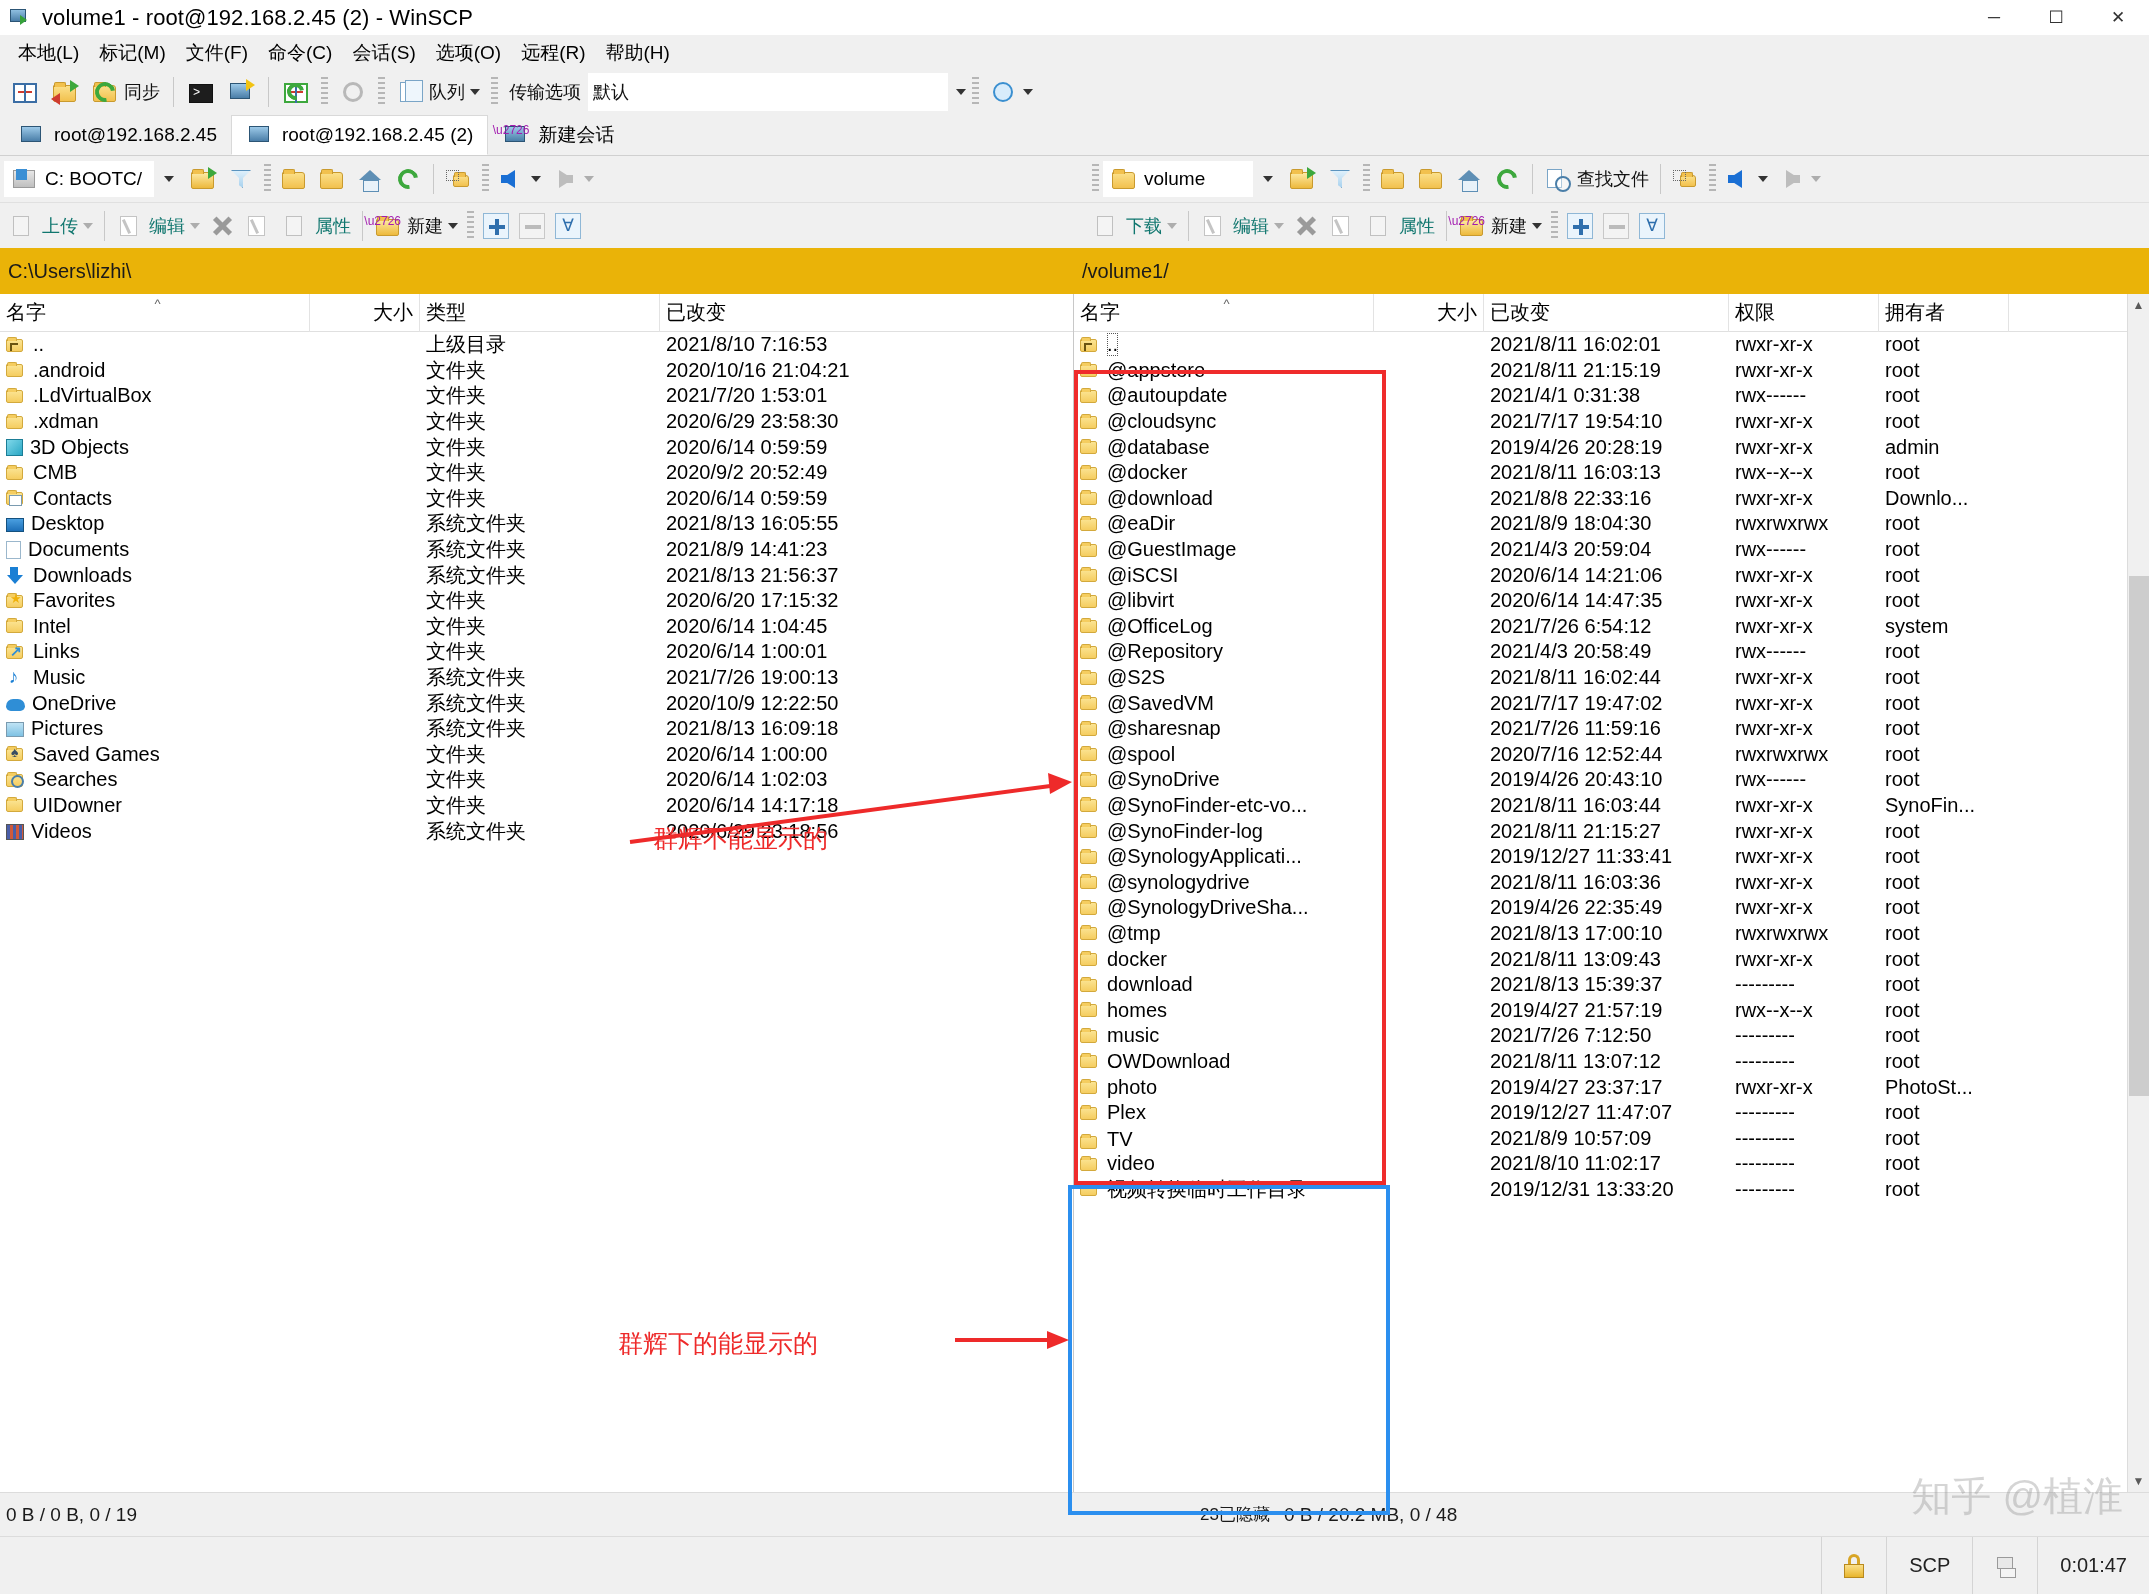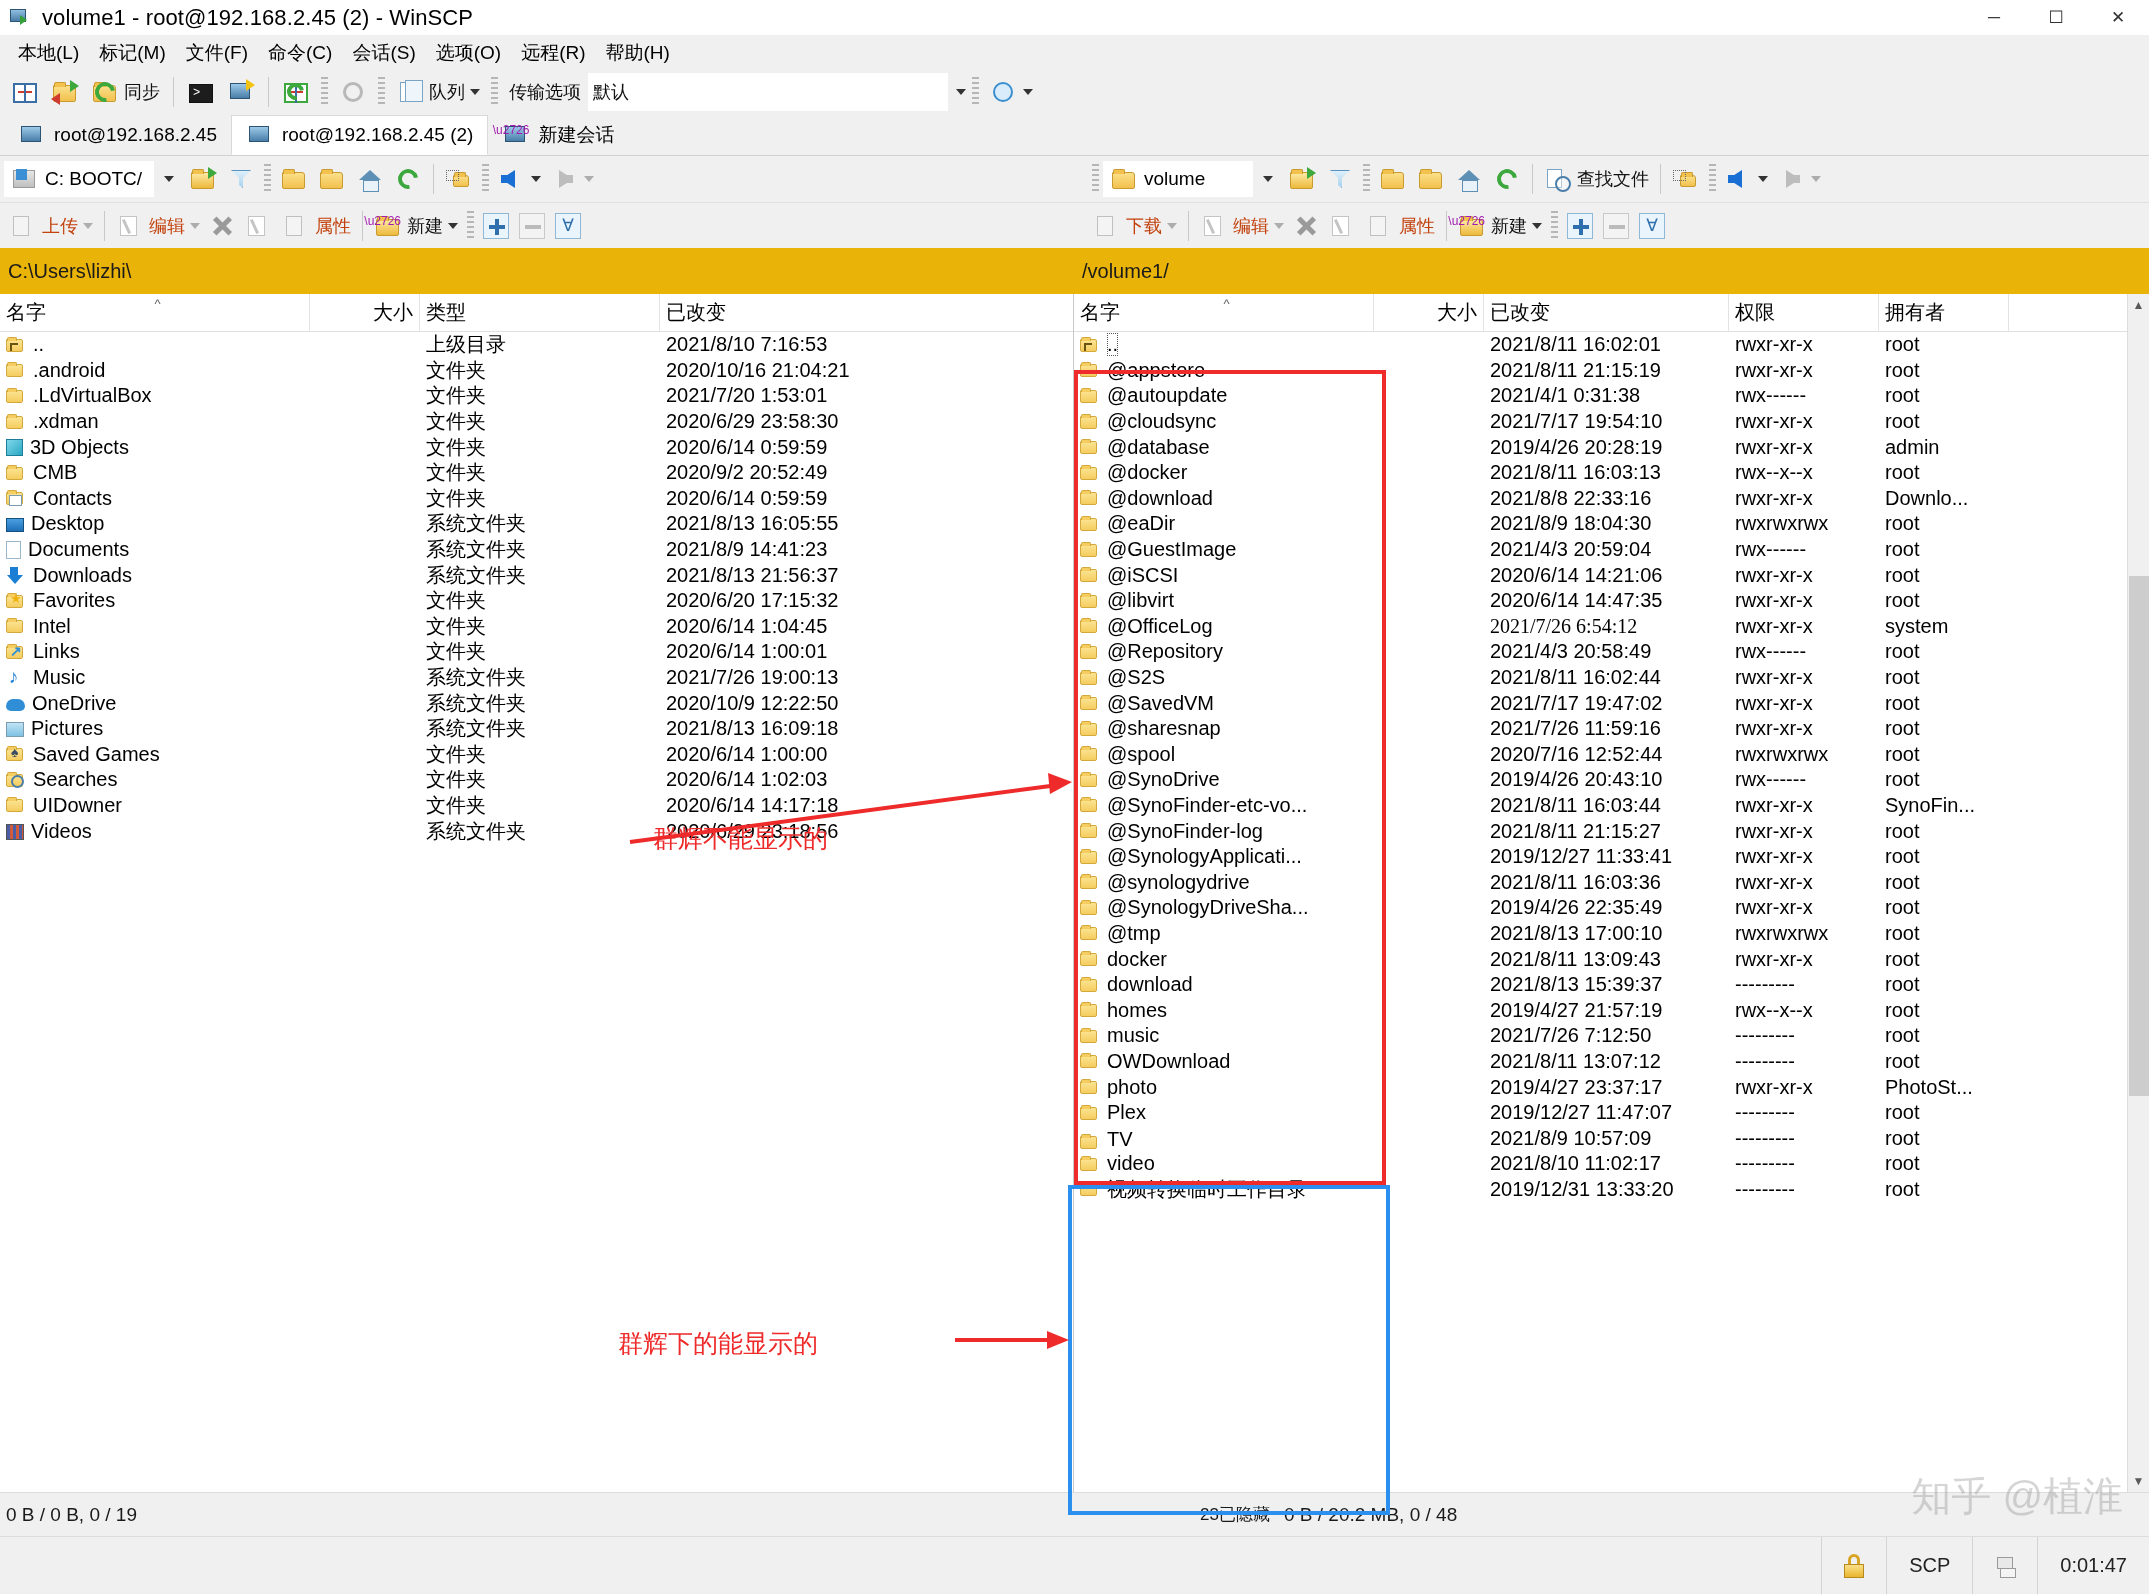--- a/index.html
+++ b/index.html
@@ -53,21 +53,21 @@
 
   
   .toolbar-main {
     height: 44px; min-height: 44px; display: flex; align-items: center;
     background: #f0f0f0; padding-left: 6px; gap: 2px;
   }
   .tb-btn {
     height: 38px; display: flex; align-items: center; gap: 5px;
     padding: 0 5px; font-size: 18px; color: #111; white-space: nowrap;
   }
-  .tb-btn.disabled { color: #c2410c; }
+  .tb-btn.disabled { color: #0f766e; }
   .sep { width: 1px; height: 30px; background: #c8c8c8; margin: 0 6px; }
   .grip { width: 7px; height: 30px; margin: 0 4px;
     background-image: repeating-linear-gradient(to bottom, #b6b6b6 0 2px, transparent 2px 5px);
   }
   .caret { width:0;height:0;border-left:5px solid transparent;border-right:5px solid transparent;border-top:6px solid #333; }
   .caret.dim { border-top-color:#adadad; }
 
   
   .ico { width: 28px; height: 26px; position: relative; flex: 0 0 auto; display:inline-block;}
   .folder {
@@ -987,21 +987,21 @@
             <div class="cell " style="width: 130px;">root</div>
           </div>
           <div class="row">
             <div class="cell name" style="width: 300px;">
               <span class="fico ">
                 <span class="f"></span>
               </span>
               <span>@OfficeLog</span>
             </div>
             <div class="cell num" style="width: 110px;"></div>
-            <div class="cell " style="width: 245px; font-family: Liberation Serif, serif;">2021/7/26 6:54:12</div>
+            <div class="cell " style="width: 245px;">2021/7/26 6:54:12</div>
             <div class="cell " style="width: 150px;">rwxr-xr-x</div>
             <div class="cell " style="width: 130px;">system</div>
           </div>
           <div class="row">
             <div class="cell name" style="width: 300px;">
               <span class="fico ">
                 <span class="f"></span>
               </span>
               <span>@Repository</span>
             </div>

